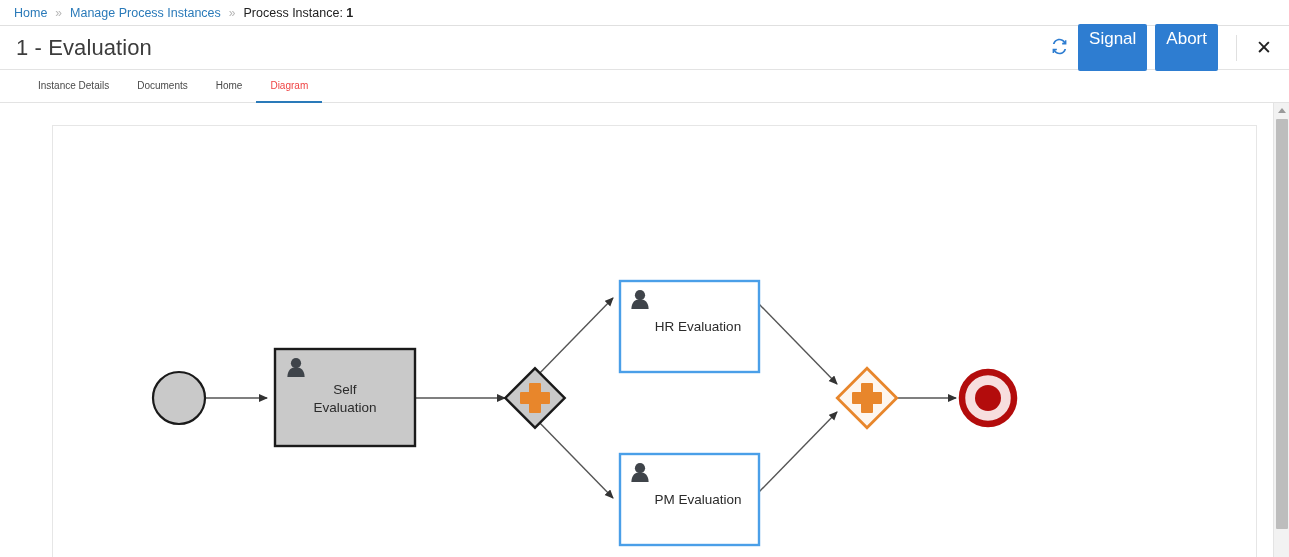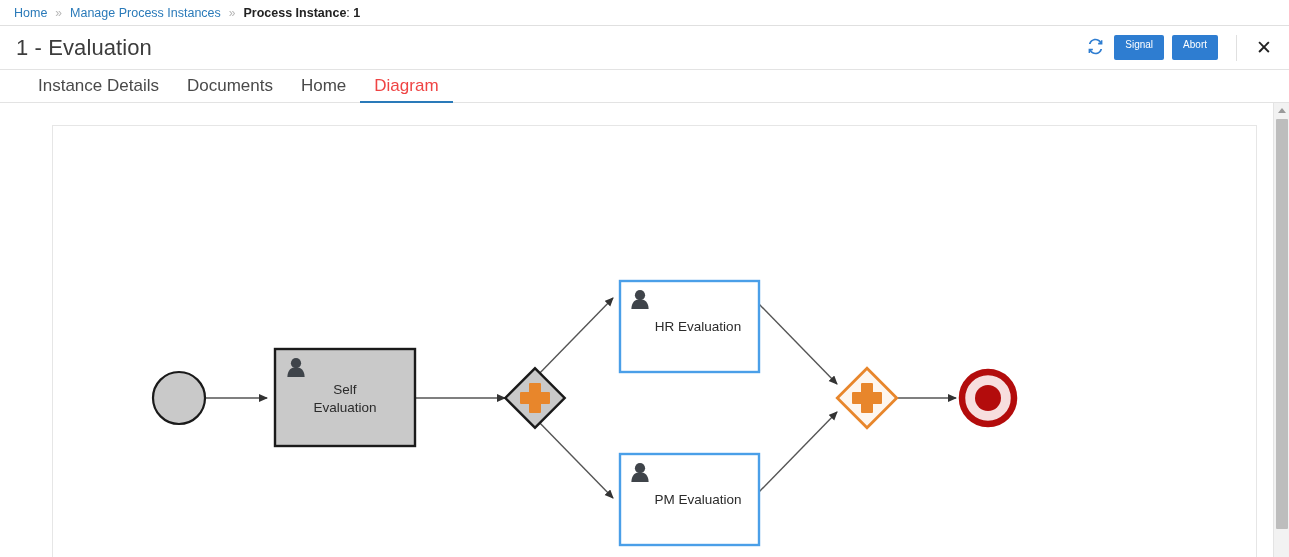--- a/index.html
+++ b/index.html
@@ -19,21 +19,21 @@
     display: flex;
     align-items: center;
     padding: 0 0 0 14px;
     border-bottom: 1px solid #e0e0e0;
     background: #fff;
     font-size: 12.5px;
   }
   .crumb-link { color: #2a7ab9; text-decoration: none; cursor: pointer; }
   .crumb-sep { color: #b6b6b6; margin: 0 8px; font-size: 12px; }
   .crumb-current { color: #222; }
-  .crumb-current .crumb-label { font-weight: bold; }
+  .crumb-current .crumb-label { font-weight: normal; }
   .crumb-current .crumb-value { font-weight: bold; }
 
   
   .title-bar {
     height: 44px;
     display: flex;
     align-items: center;
     padding: 0 12px 0 16px;
     border-bottom: 1px solid #e3e3e3;
     background: #fff;
@@ -48,23 +48,23 @@
   .icon-btn {
     width: 22px; height: 22px;
     display: flex; align-items: center; justify-content: center;
     background: transparent; border: 0; cursor: pointer; padding: 0;
   }
   .btn {
     background: #2e7dd1;
     color: #fff;
     border: 0;
     border-radius: 2px;
-    font-size: 10px;
+    font-size: 17px;
     font-family: "Liberation Sans", sans-serif;
-    padding: 4px 11px 9px;
+    padding: 4px 11px 21px;
     cursor: pointer;
     line-height: 1.25;
   }
   .divider-v {
     width: 1px; height: 26px; background: #e0e0e0; margin: 0 6px 0 10px;
   }
   .close-btn {
     width: 26px; height: 26px;
     display: flex; align-items: center; justify-content: center;
     background: transparent; border: 0; cursor: pointer;
@@ -76,21 +76,21 @@
     height: 33px;
     display: flex;
     align-items: stretch;
     padding-left: 24px;
     border-bottom: 1px solid #e3e3e3;
     background: #fff;
   }
   .tab {
     display: flex; align-items: center;
     padding: 0 14px;
-    font-size: 17px;
+    font-size: 10px;
     color: #4a4a4a;
     cursor: pointer;
     border-bottom: 2px solid transparent;
     margin-bottom: -1px;
     white-space: nowrap;
   }
   .tab.active { color: #ef4444; border-bottom-color: #2a7ab9; }
 
   
   .content-area {

